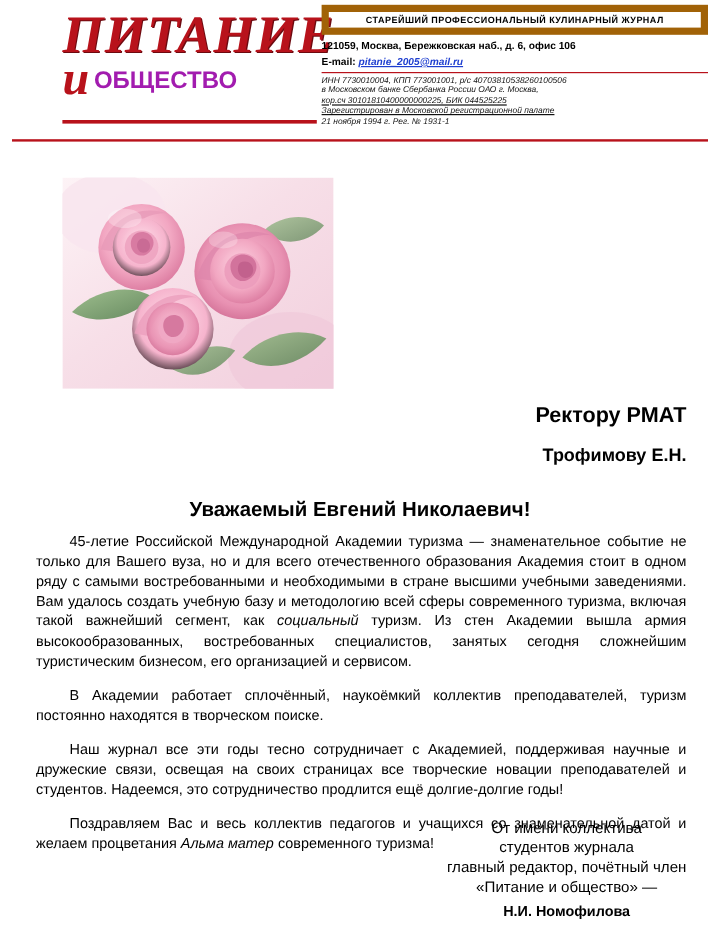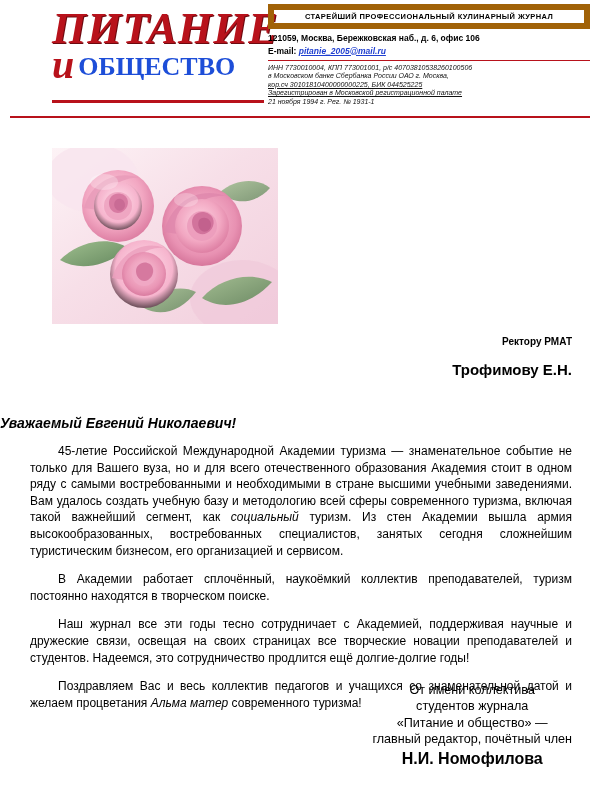--- a/index.html
+++ b/index.html
@@ -53,24 +53,24 @@
   .logo-i {
     font-family: "Liberation Serif", serif;
     font-weight: bold;
     font-style: italic;
     font-size: 40px;
     color: #b8121b;
     line-height: 34px;
     margin-right: 4px;
   }
   .logo-obshestvo {
-    font-family: Liberation Serif, serif;
-    font-weight: bold;
-    font-size: 26px;
-    color: #1d4ed8;
+    font-family: Liberation Sans, sans-serif;
+    font-weight: bold;
+    font-size: 20px;
+    color: #a21caf;
     letter-spacing: 0px;
     line-height: 30px;
     white-space: nowrap;
   }
   .logo-rule {
     position: absolute;
     left: 52px;
     top: 100px;
     width: 212px;
     height: 3px;
@@ -152,39 +152,38 @@
   }
 
   
   .addressee {
     position: absolute;
     right: 28px;
     top: 336px;
     text-align: right;
   }
   .addressee .line1 {
-    font-size: 10px;
+    font-size: 18px;
     font-weight: bold;
     margin-bottom: 14px;
   }
   .addressee .line2 {
     font-size: 15px;
     font-weight: bold;
   }
 
   
   .salutation {
     position: absolute;
     left: 0;
     right: 0;
     top: 415px;
-    text-align: left;
-    font-size: 14px;
-    font-weight: bold;
-    font-style: italic;
+    text-align: center;
+    font-size: 17px;
+    font-weight: bold;
   }
   .body-text {
     position: absolute;
     left: 30px;
     right: 28px;
     top: 443px;
     font-size: 12px;
     line-height: 16.6px;
     text-align: justify;
   }
@@ -202,21 +201,21 @@
   
   .signature {
     position: absolute;
     right: 28px;
     bottom: 20px;
     text-align: center;
     font-size: 12.6px;
     line-height: 16.4px;
   }
   .signature .name {
-    font-size: 16px;
+    font-size: 12px;
     font-weight: bold;
     margin-top: 3px;
   }
 </style>
 </head>
 <body>
 
 <div class="page">
 
   <div class="letterhead">
@@ -340,18 +339,18 @@
       <span>Наш журнал все эти годы тесно сотрудничает с Академией, поддерживая научные и дружеские связи, освещая на своих страницах все творческие новации преподавателей и студентов. Надеемся, это сотрудничество продлится ещё долгие-долгие годы!</span>
     </p>
     <p>
       <span>Поздравляем Вас и весь коллектив педагогов и учащихся со знаменательной датой и желаем процветания </span><span class="it">Альма матер</span><span> современного туризма!</span>
     </p>
   </div>
 
   <div class="signature">
     <div>От имени коллектива</div>
     <div>студентов журнала</div>
+    <div>главный редактор, почётный член</div>
     <div>«Питание и общество» —</div>
-    <div>главный редактор, почётный член</div>
     <div class="name">Н.И. Номофилова</div>
   </div>
 
 </div>
 
 </body></html>

